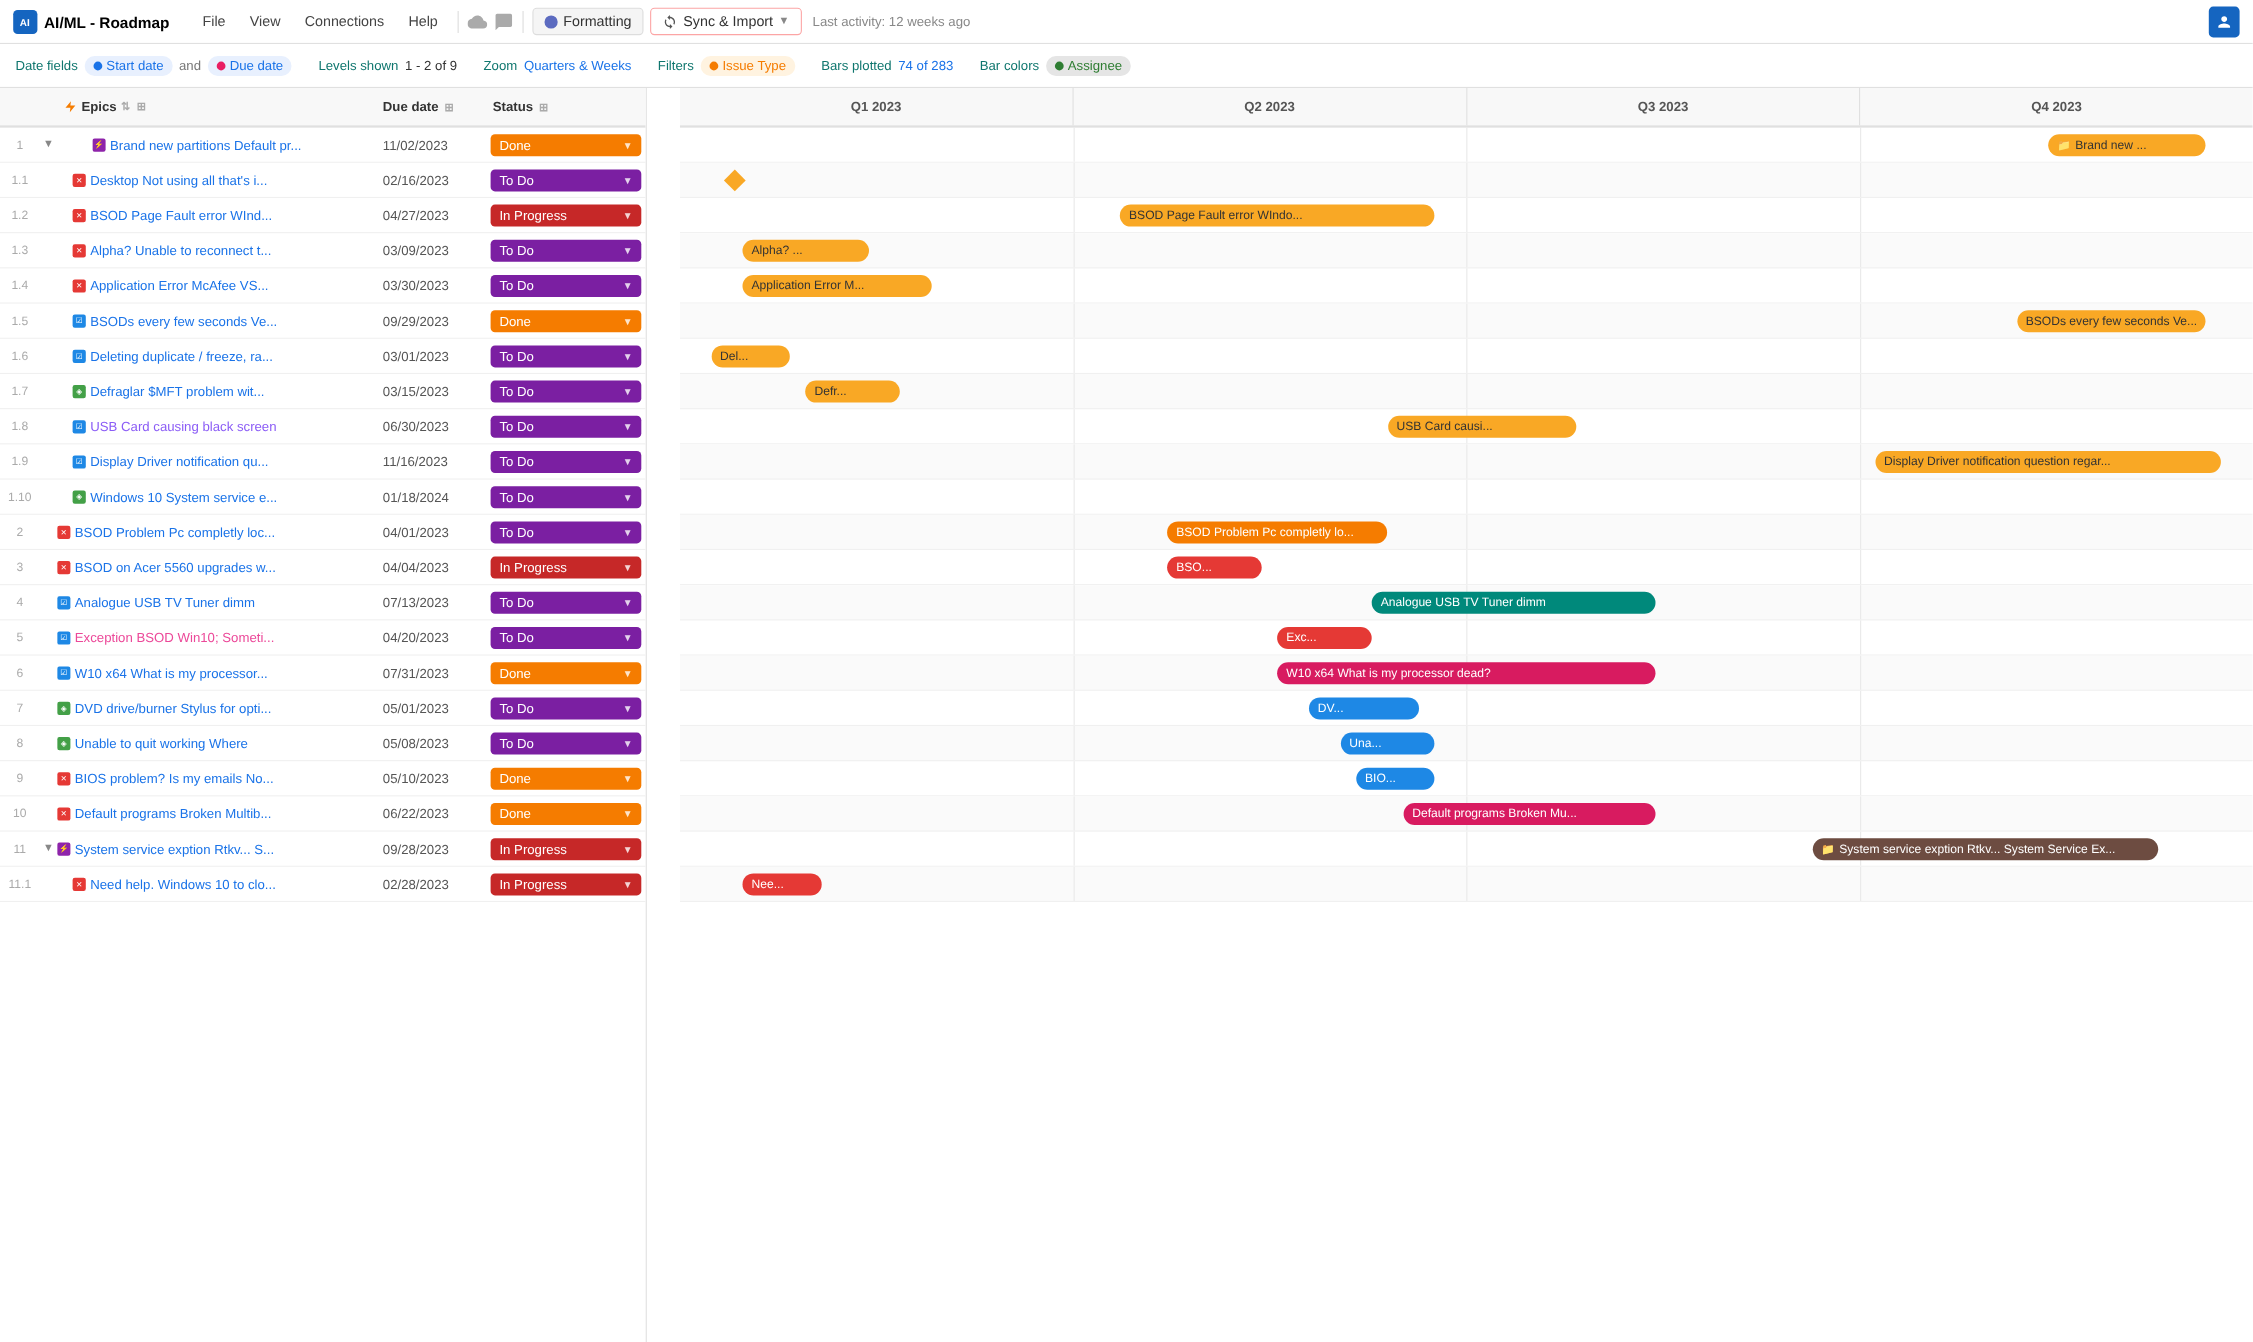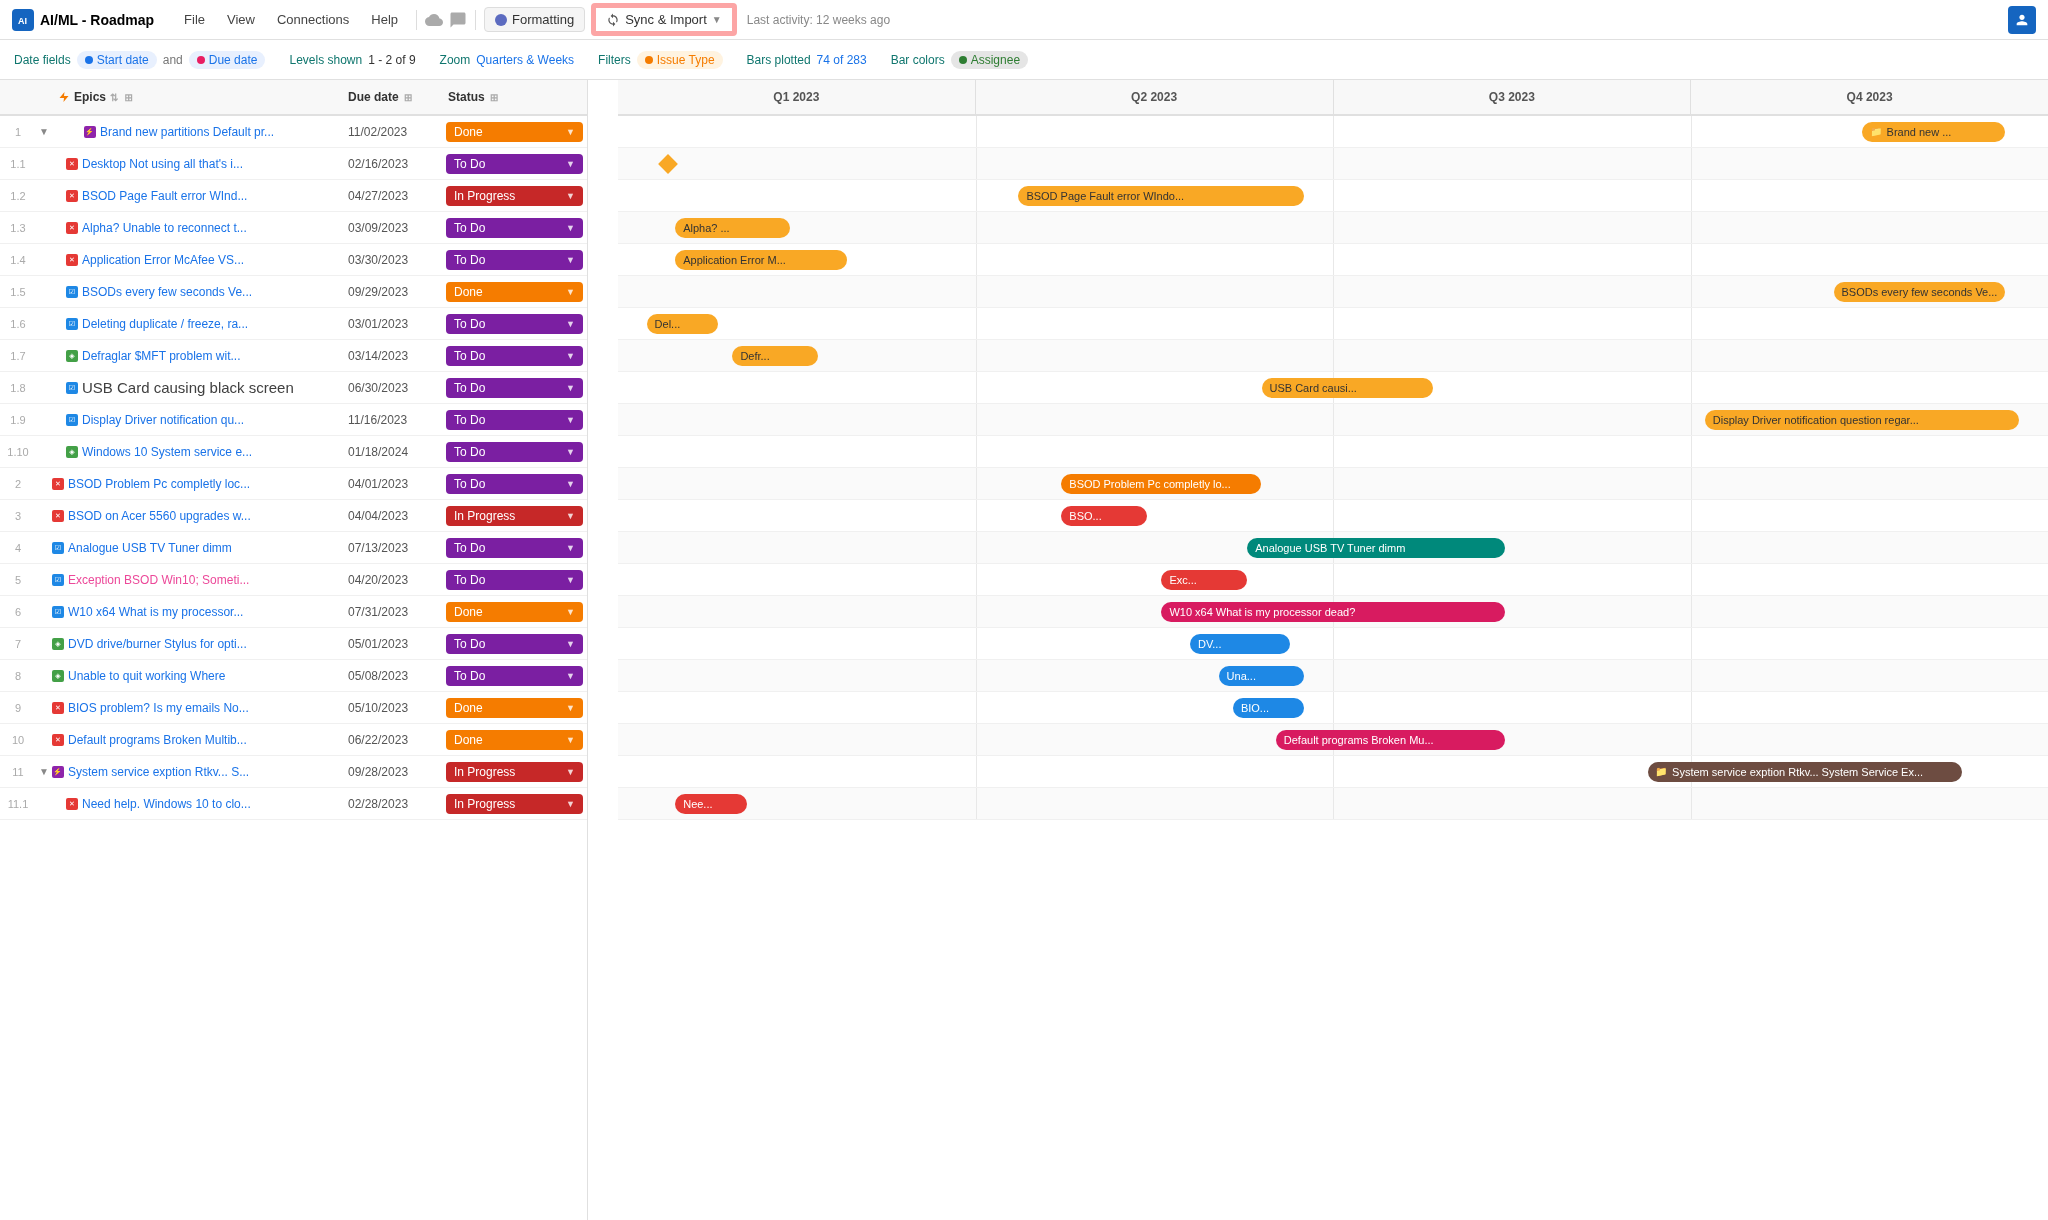--- a/index.html
+++ b/index.html
@@ -16,21 +16,21 @@
     .nav-item { padding: 4px 10px; border-radius: 4px; cursor: pointer; color: #444; font-size: 13px; }
     .divider-v { width: 1px; background: #ddd; height: 20px; margin: 0 8px; align-self: center; }
     .toolbar-btn {
       display: flex; align-items: center; gap: 5px; padding: 4px 10px;
       border-radius: 4px; cursor: pointer; font-size: 13px; border: 1px solid #ddd;
       background: #fff; color: #333;
     }
     .toolbar-btn.active { background: #f5f5f5; }
     .sync-btn {
       display: flex; align-items: center; gap: 5px; padding: 4px 10px;
-      border-radius: 4px; background: #fff; border: 5px solid #fca5a5; cursor: pointer; font-size: 13px; color: #333;
+      border-radius: 4px; background: #fff; border: 1px solid #fca5a5; cursor: pointer; font-size: 13px; color: #333;
     }
     .sync-caret { font-size: 10px; color: #888; }
     .last-activity { color: #888; font-size: 12px; margin-left: 10px; }
     .header-right { margin-left: auto; }
     .user-avatar { width: 28px; height: 28px; border-radius: 4px; background: #1565c0; display: flex; align-items: center; justify-content: center; color: #fff; font-size: 11px; }
 
     
     .filter-bar {
       display: flex; align-items: center; padding: 6px 14px; gap: 24px;
       background: #fff; border-bottom: 1px solid #e0e0e0; height: 40px;
@@ -367,36 +367,36 @@
     </div>
         <div class="table-row">
       <div class="row-num">1.7</div>
       <div class="row-expand">
             <span style="width:12px;display:inline-block;"></span>
           </div>
       <div class="row-title" style="padding-left:14px;">
         <span style="width:12px;height:12px;border-radius:2px;background:#43a047;display:inline-flex;align-items:center;justify-content:center;font-size:7px;color:#fff;flex-shrink:0;">◈</span>
         <span style="color:#1a73e8;font-size:12px;">Defraglar $MFT problem wit...</span>
       </div>
-      <div class="row-due">03/14/2023</div>
+      <div class="row-due">03/15/2023</div>
       <div class="row-status">
         <div class="status-badge status-todo">
           <span>To Do</span>
           <span class="caret">▼</span>
         </div>
       </div>
     </div>
         <div class="table-row">
       <div class="row-num">1.8</div>
       <div class="row-expand">
             <span style="width:12px;display:inline-block;"></span>
           </div>
       <div class="row-title" style="padding-left:14px;">
         <span style="width:12px;height:12px;border-radius:2px;background:#1e88e5;display:inline-flex;align-items:center;justify-content:center;font-size:7px;color:#fff;flex-shrink:0;">☑</span>
-        <span style="color:#404040;font-size:15px;">USB Card causing black screen</span>
+        <span style="color:#8b5cf6;font-size:12px;">USB Card causing black screen</span>
       </div>
       <div class="row-due">06/30/2023</div>
       <div class="row-status">
         <div class="status-badge status-todo">
           <span>To Do</span>
           <span class="caret">▼</span>
         </div>
       </div>
     </div>
         <div class="table-row">

